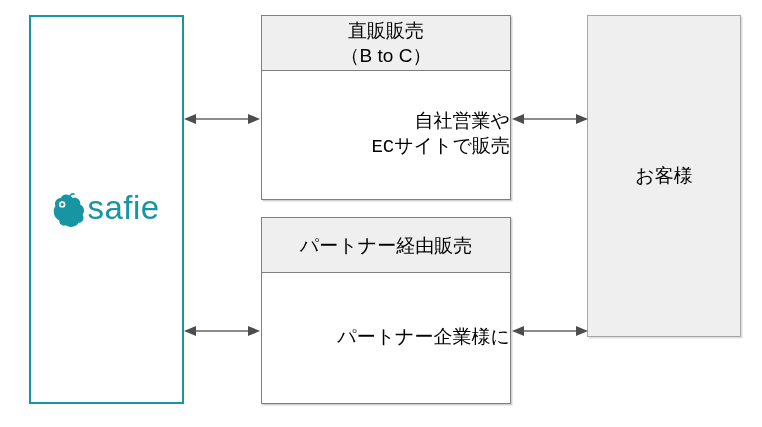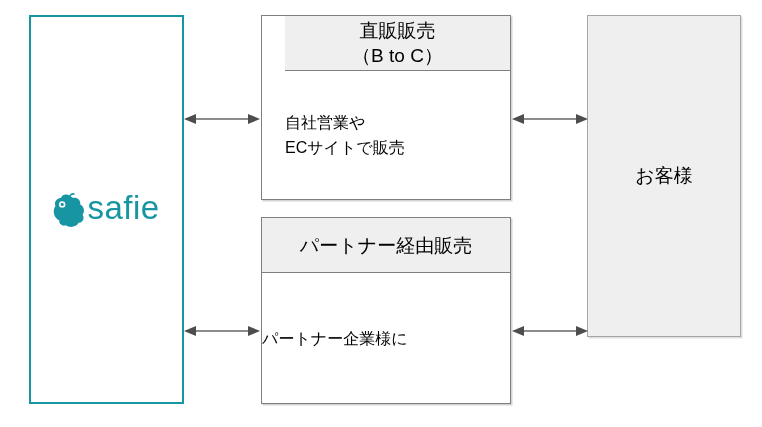--- a/index.html
+++ b/index.html
@@ -42,35 +42,36 @@
     padding-bottom:4px;
   }
   
   .channel-box{
     position:absolute;left:261px;width:250px;
     background:#ffffff;
     border:1.5px solid var(--box-border);
     box-shadow:1.5px 1.5px 0 rgba(128,128,128,0.35);
     display:flex;flex-direction:column;
   }
-  .channel-box.top{top:15px;height:185px;padding-left:23px;}
+  .channel-box.top{top:15px;height:185px;}
   .channel-box.bottom{top:217px;height:187px;}
   .channel-header{
     height:55px;flex:0 0 auto;
     background:var(--box-header-fill);
     border-bottom:1.5px solid var(--box-border);
     display:flex;flex-direction:column;align-items:center;justify-content:center;
     font-size:19px;line-height:25px;
     text-align:center;
   }
   .channel-body{
     flex:1 1 auto;
-    display:flex;flex-direction:column;align-items:flex-start;justify-content:center;
-    font-size:16px;line-height:25px;
+    display:flex;flex-direction:column;align-items:flex-end;justify-content:center;
+    font-size:19px;line-height:25px;
     text-align:center;
+    font-family:Liberation Mono, monospace;
   }
   
   .customer-box{
     position:absolute;left:587px;top:15px;width:154px;height:322px;
     background:var(--customer-fill);
     border:1.5px solid var(--customer-border);
     box-shadow:1.5px 1.5px 0 rgba(128,128,128,0.25);
     display:flex;align-items:center;justify-content:center;
     font-size:19px;
   }

